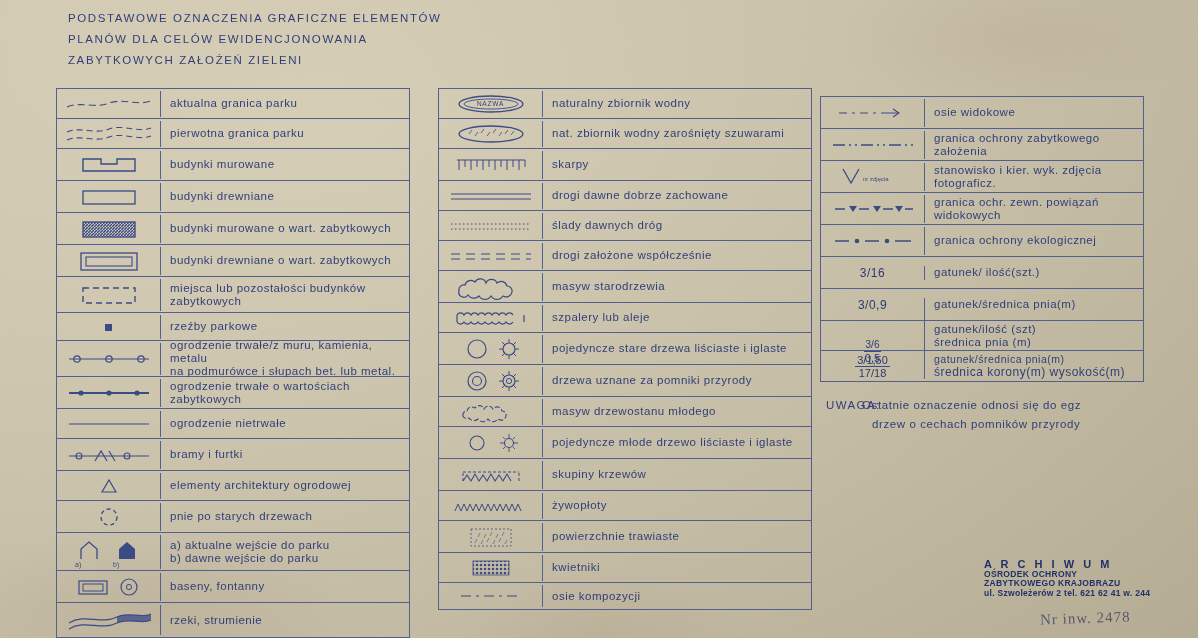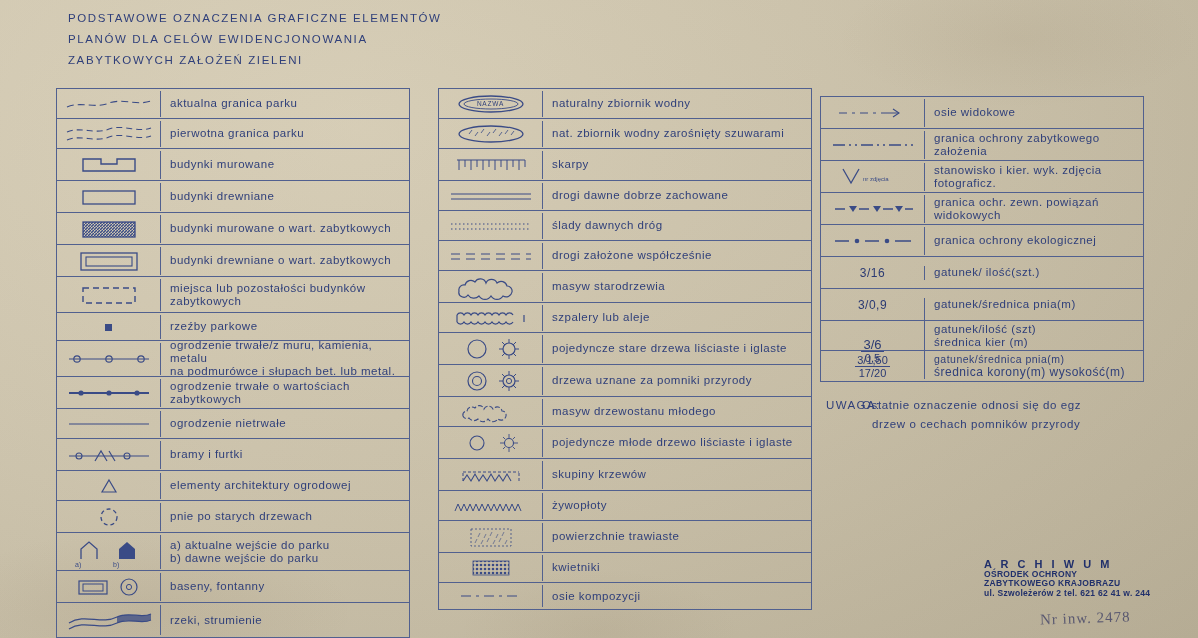--- a/index.html
+++ b/index.html
@@ -622,37 +622,37 @@
         <div style="font-size:12px;letter-spacing:0.5px;">3/0,9</div>
       </div>
       <div class="lbl">
           <span>gatunek/średnica pnia(m)</span>
         </div>
     </div>
 
     <div class="row" style="height:30px">
       <div class="sym">
         <div style="text-align:center;line-height:12px;">
-          <div style="font-size:13px;border-bottom:1px solid #3a4b86;padding:0 2px;margin-top:32px;">3/6</div>
+          <div style="font-size:10px;border-bottom:1px solid #3a4b86;padding:0 2px;margin-top:32px;">3/6</div>
           <div style="font-size:11px;">0,5</div>
         </div>
       </div>
       <div class="lbl two">
         <div>
           <span>gatunek/ilość (szt)</span>
-          <span>średnica kier (m)</span>
+          <span>średnica pnia (m)</span>
         </div>
       </div>
     </div>
 
     <div class="row" style="height:30px">
       <div class="sym">
         <div style="text-align:center;line-height:12px;">
           <div style="font-size:11px;border-bottom:1px solid #3a4b86;padding:0 2px;">3/1,50</div>
-          <div style="font-size:11px;">17/20</div>
+          <div style="font-size:11px;">17/18</div>
         </div>
       </div>
       <div class="lbl two">
         <div>
           <span style="font-size:10.5px">gatunek/średnica pnia(m)</span>
           <span style="font-size:12px">średnica korony(m) wysokość(m)</span>
         </div>
       </div>
     </div>
   </div>

